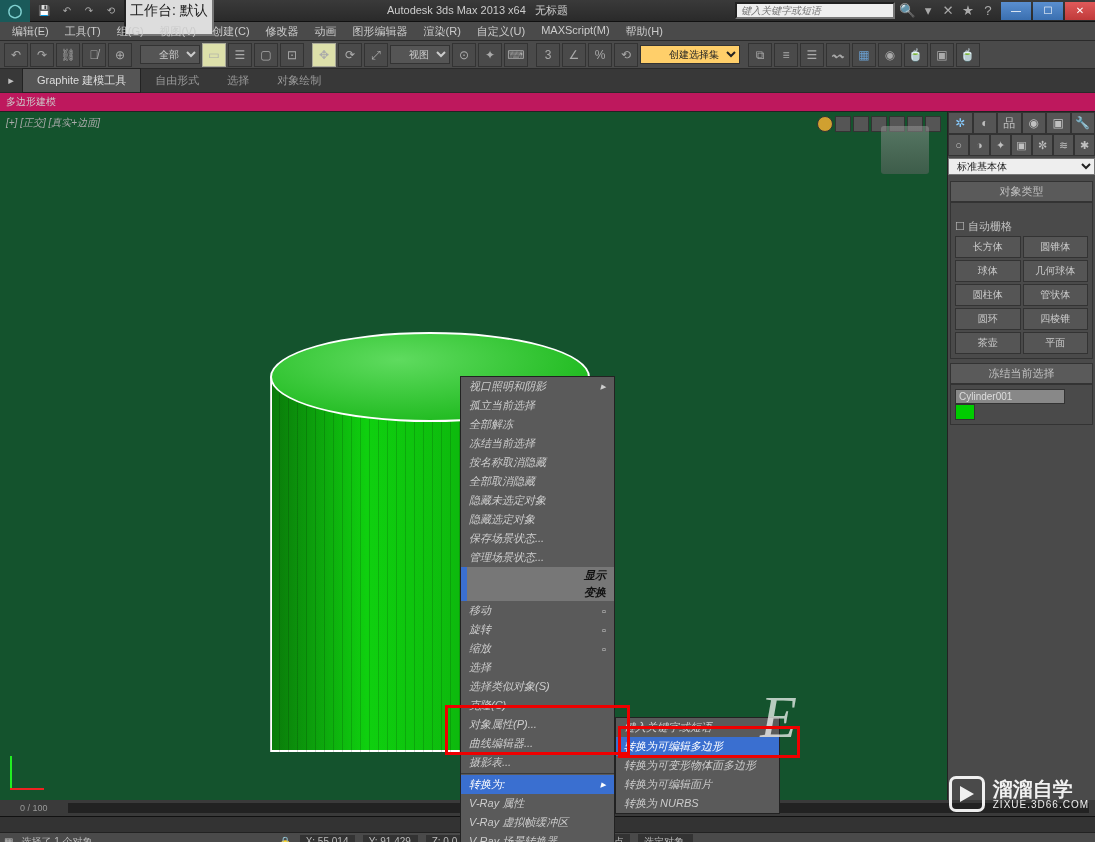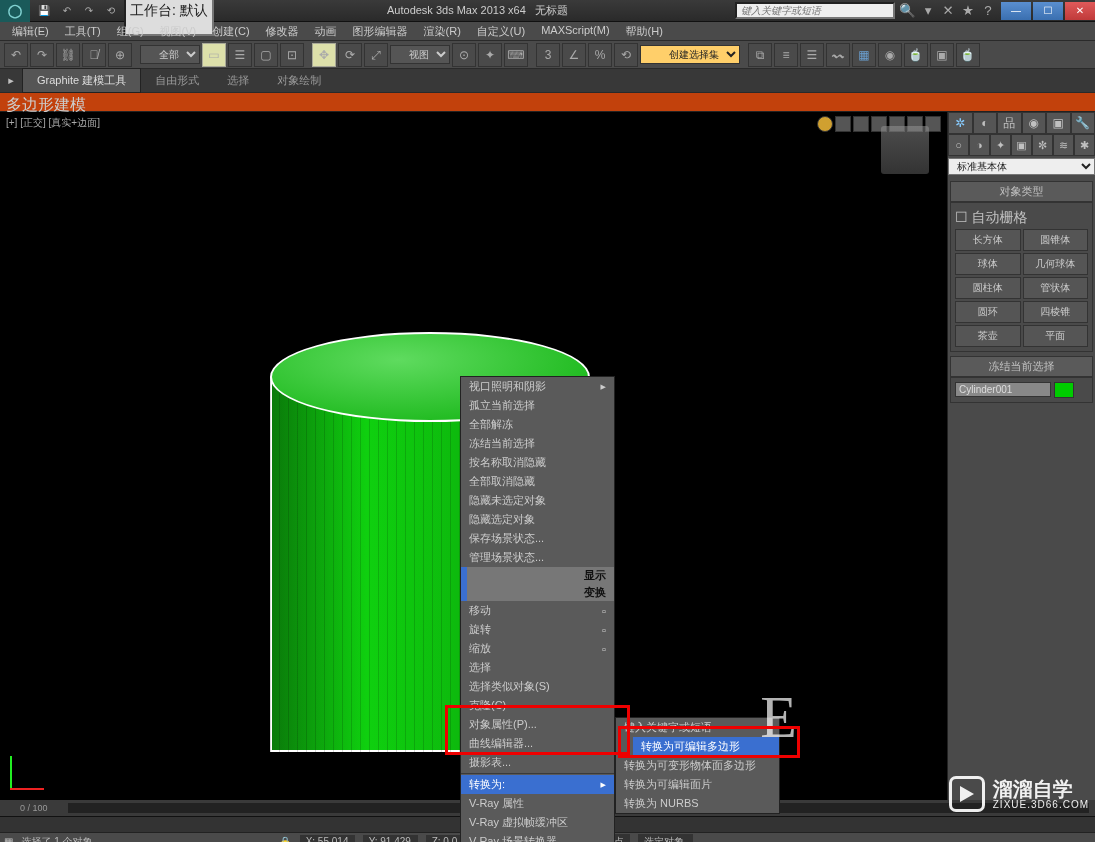--- a/index.html
+++ b/index.html
@@ -31,25 +31,25 @@
 .tbtn.active { background:#dde0aa; border-color:#aa9; }
 .tbtn.blue { color:#6a9fd0; }
 .tsel { background:#555; color:#ccc; font-size:10px; padding:2px 4px; width:60px; border:1px solid #333;text-align:right; }
 .tsel.hi { background:#ffcf6a; color:#222; }
 .tsep { width:4px; height:24px; }
 
 
 .ribbon { height:24px; background:#383838; display:flex; align-items:center; border-bottom:1px solid #2a2a2a; }
 .ribtab { padding:4px 14px; font-size:11px; color:#999; }
 .ribtab.active { background:#555; color:#ddd; border:1px solid #222; }
-.ribbon2 { height:19px; background:#c2410c; padding:2px 6px; font-size:16px; color:#ccc; border-bottom:1px solid #222; }
+.ribbon2 { height:19px; background:#be185d; padding:2px 6px; font-size:10px; color:#ccc; border-bottom:1px solid #222; }
 
 
 .main { display:flex; height:688px; }
-.viewport { flex:1; background:#000000; position:relative; }
+.viewport { flex:1; background:#14532d; position:relative;font-style:italic; }
 .vplabel { position:absolute; top:4px; left:6px; font-size:10px; color:#aaa; }
 .viewcube { position:absolute; top:14px; right:18px; width:48px; height:48px; background:linear-gradient(#999,#666); border-radius:3px; opacity:.5; }
 .viewicons { position:absolute; top:4px; right:6px; display:flex; gap:2px; }
 .viewicons div { width:16px; height:16px; background:#555; border:1px solid #333; }
 .viewicons .sun { background:#d0a030; border-radius:50%; }
 
 
 .cyl { position:absolute; left:270px; top:220px; width:320px; height:420px; }
 .cyl-top { width:320px; height:90px; background:radial-gradient(ellipse at 40% 30%,#5fdb5f,#0bb00b); border-radius:50%; position:absolute; top:0; border:2px solid #fff; }
 .cyl-body { position:absolute; top:45px; width:320px; height:375px; background:linear-gradient(90deg,#0a7a0a,#0fd00f 30%,#0a9a0a); border-left:2px solid #fff; border-right:2px solid #fff; border-bottom:2px solid #fff; }
@@ -65,37 +65,37 @@
 .ctxmenu .itm.arrow::after { content:"▶"; font-size:7px; }
 .ctxmenu .sep { height:1px; background:#3a3a3a; margin:1px 0; }
 .ctxmenu .hdr { text-align:right; background:#777; color:#111; font-weight:bold; padding:1px 8px; }
 .ctxmenu .barleft { position:relative; }
 .ctxmenu .barleft::before { content:""; position:absolute; left:0; top:0; width:6px; height:100%; background:#3a6fd0; }
 .ctxmenu .hl { background:#3a6fd0; color:#fff; }
 .redbox1 { position:absolute; left:445px; top:593px; width:185px; height:50px; border:3px solid #e00; pointer-events:none; z-index:10; }
 
 .submenu { position:absolute; left:615px; top:605px; width:165px; background:#5a5a5a; border:1px solid #222; font-size:11px; }
 .submenu .itm { padding:2px 8px; color:#ccc; display:flex; justify-content:space-between; }
-.submenu .hl { background:#3a6fd0; color:#fff;margin-left:17px; }
+.submenu .hl { background:#3a6fd0; color:#fff; }
 .redbox2 { position:absolute; left:618px; top:614px; width:182px; height:32px; border:3px solid #e00; pointer-events:none; z-index:10; }
 
 
 .cmdpanel { width:148px; background:#4a4a4a; border-left:1px solid #222; }
 .cmdtabs { display:flex; height:22px; }
 .cmdtabs div { flex:1; background:#555; border:1px solid #333; display:flex; align-items:center; justify-content:center; font-size:12px; }
 .cmdsub { display:flex; height:22px; }
 .cmdsub div { flex:1; background:#555; border:1px solid #333; display:flex; align-items:center; justify-content:center; font-size:11px; }
 .cmddrop { width:100%; background:#eee; color:#222; font-size:10px; padding:1px 4px; margin:2px 0; }
 .rollout { margin:4px 2px; }
 .rolltitle { text-align:center; background:#5a5a5a; border:1px solid #333; padding:2px; font-size:11px; }
 .rollbody { border:1px solid #333; padding:4px; }
-.chk { font-size:14px; padding:2px 0; }
+.chk { font-size:11px; padding:2px 0;margin-top:10px; }
 .btngrid { display:grid; grid-template-columns:1fr 1fr; gap:2px; }
 .btngrid button { background:#555; border:1px solid #333; color:#ccc; font-size:10px; padding:3px 0; }
-.nameinp { width:96px; background:#888; border:1px solid #333; color:#ddd; font-size:10px; padding:1px 3px; }
+.nameinp { width:110px; background:#888; border:1px solid #333; color:#ddd; font-size:10px; padding:1px 3px; }
 .colorsw { width:20px; height:16px; background:#0c0; border:1px solid #333; display:inline-block; vertical-align:top; }
 
 
 .timeslider { height:16px; background:#3a3a3a; display:flex; align-items:center; font-size:9px; color:#999;justify-content:space-between; }
 .trackbar { height:16px; background:#333; border-top:1px solid #111; }
 .statusbar { height:18px; background:#4a4a4a; display:flex; align-items:center; font-size:10px; color:#bbb; gap:8px; padding:0 4px; border-top:1px solid #222; }
 .statusbar .fld { background:#333; padding:1px 6px; min-width:55px; }
 
 
 .wm { position:absolute; right:6px; bottom:30px; display:flex; align-items:center; gap:8px; opacity:.92; }

